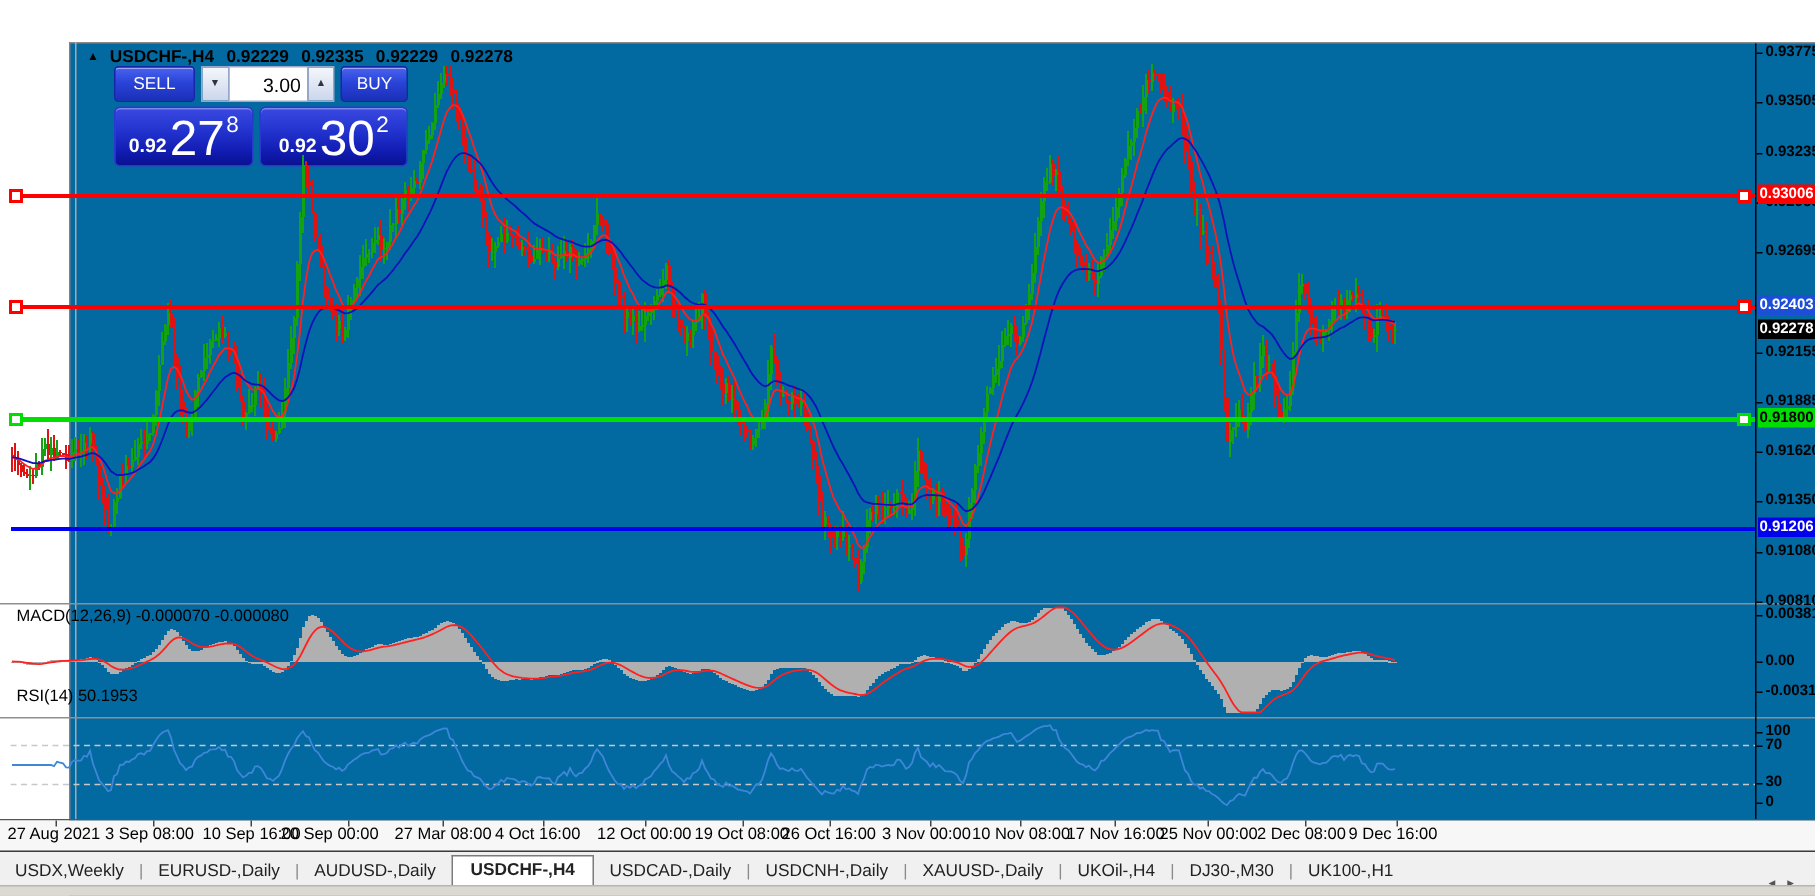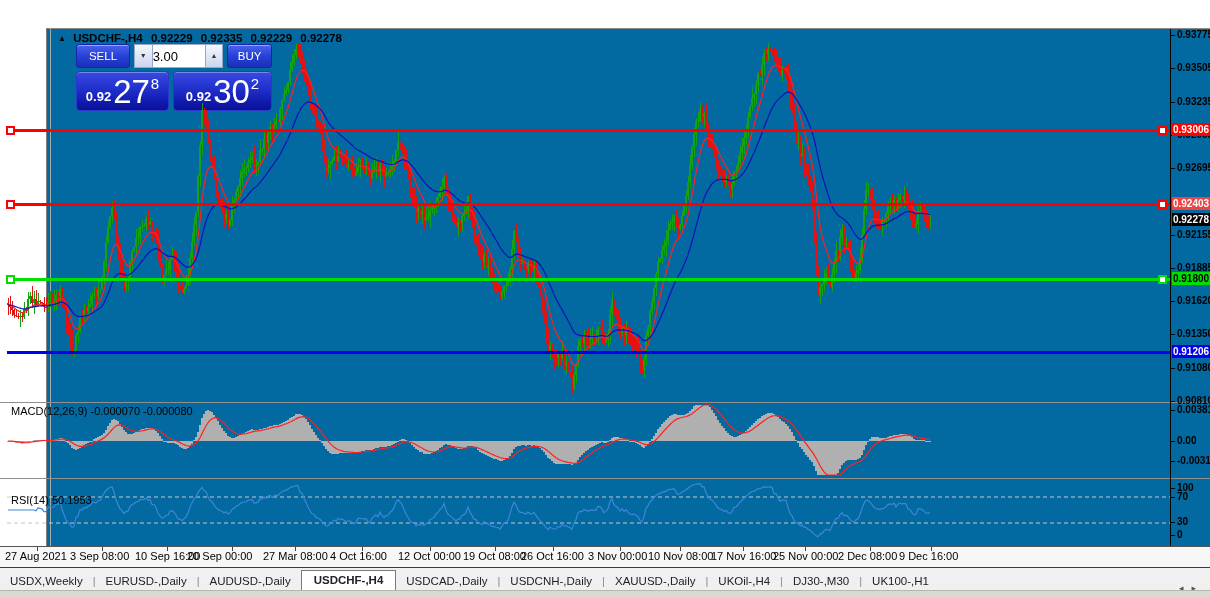--- a/index.html
+++ b/index.html
@@ -22,21 +22,21 @@
   #trade-panel{position:absolute;left:30px;top:16px;width:196px;}
   #tp-row1{display:flex;height:24px;margin-bottom:3px;}
   .tp-btn{background:linear-gradient(180deg,#4a63ef 0%,#2a44d9 45%,#1b2fb8 100%);
           border:1px solid #1626a8;border-radius:3px;color:#fff;font-size:11.5px;
           text-align:center;line-height:22px;box-shadow:inset 0 1px 0 rgba(255,255,255,.45);}
   #sell-btn{width:56px;margin-right:4px;}
   #buy-btn{width:46px;margin-left:4px;}
   .spin{width:18px;background:linear-gradient(180deg,#f4f7fc,#ccd6ec);border:1px solid #96a6c8;
         font-size:7px;color:#334;line-height:22px;text-align:center;}
   #vol-input{width:48px;border:1px solid #a0aac8;border-left:none;border-right:none;
-             font-size:13px;padding:0 4px 0 0;color:#000;background:#fff;
+             font-size:13px;text-align:right;padding:0 4px 0 0;color:#000;background:#fff;
              font-family:"Liberation Sans",sans-serif;}
   #tp-row2{display:flex;height:40px;}
   .price-box{background:linear-gradient(180deg,#3949e0 0%,#2333cf 40%,#101bb0 78%,#0a1190 100%);
              border:1px solid #2a38cc;border-radius:4px;color:#fff;display:flex;align-items:flex-end;
              justify-content:center;padding-bottom:3px;box-shadow:inset 0 1px 0 rgba(255,255,255,.35);}
   #sell-price{width:91px;margin-right:4px;}
   #buy-price{width:97px;}
   .pb-small{font-size:13px;font-weight:700;margin:0 2px 3px 0;}
   .pb-big{font-size:33px;line-height:30px;font-weight:400;}
   .pb-sup{font-size:15px;line-height:14px;margin:0 0 16px 1px;}
@@ -1559,28 +1559,28 @@
       <div class="ax-label" style="top:262px">0.91885</div>
       <div class="ax-tick" style="top:301px"></div>
       <div class="ax-label" style="top:295px">0.91620</div>
       <div class="ax-tick" style="top:334px"></div>
       <div class="ax-label" style="top:328px">0.91350</div>
       <div class="ax-tick" style="top:368px"></div>
       <div class="ax-label" style="top:362px">0.91080</div>
       <div class="ax-tick" style="top:401px"></div>
       <div class="ax-label" style="top:395px">0.90810</div>
       <div class="ax-badge" style="top:123px;background:#ff0000;color:#ffffff">0.93006</div>
-      <div class="ax-badge" style="top:197px;background:#ef4444;color:#ffffff">0.92403</div>
+      <div class="ax-badge" style="top:197px;background:#1d4ed8;color:#ffffff">0.92403</div>
       <div class="ax-badge" style="top:213px;background:#000000;color:#ffffff">0.92278</div>
       <div class="ax-badge" style="top:272px;background:#00dd00;color:#000000">0.91800</div>
       <div class="ax-badge" style="top:345px;background:#0000ee;color:#ffffff">0.91206</div>
     </div>
 
   <div class="ind-label" style="top:405px">MACD(12,26,9) -0.000070 -0.000080</div>
-  <div class="ind-label" style="top:494px">RSI(14) 50.1953</div>
+  <div class="ind-label" style="top:458px">RSI(14) 50.1953</div>
   <div id="ind-axis">
       <div class="ax-tick" style="top:410px"></div>
       <div class="ax-label" style="top:404px">0.003811</div>
       <div class="ax-tick" style="top:441px"></div>
       <div class="ax-label" style="top:435px">0.00</div>
       <div class="ax-tick" style="top:461px"></div>
       <div class="ax-label" style="top:455px">-0.00311</div>
       <div class="ax-tick" style="top:488px"></div>
       <div class="ax-label" style="top:482px">100</div>
       <div class="ax-tick" style="top:497px"></div>

